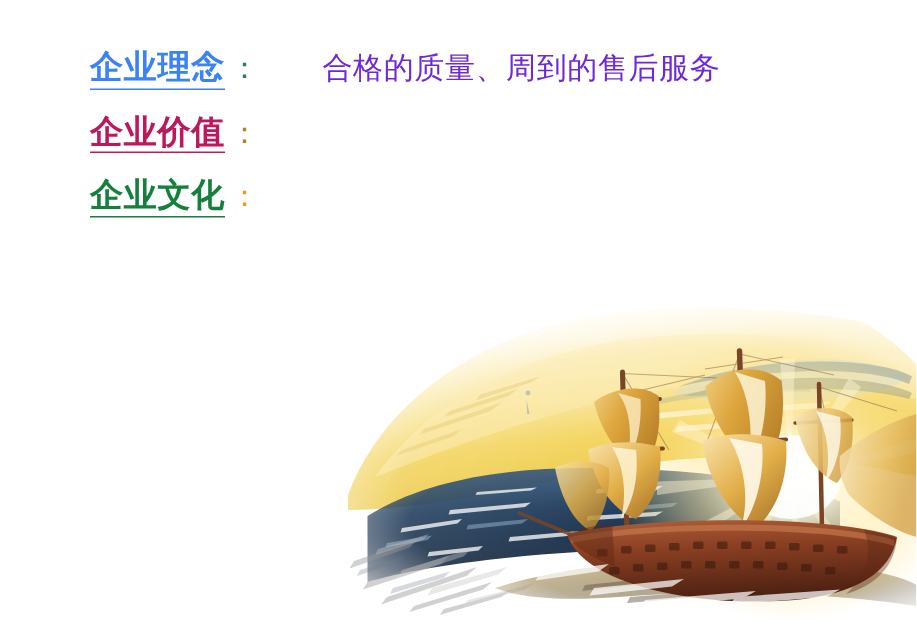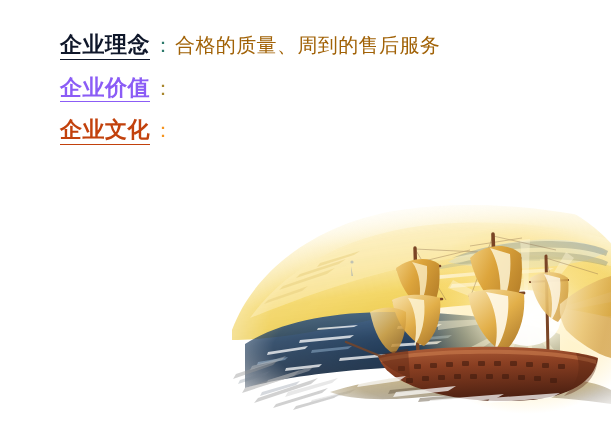--- a/index.html
+++ b/index.html
@@ -39,23 +39,24 @@
   }
   .slogan-colon {
     font-size: 20px;
     font-weight: 400;
     padding: 0 2px 0 3px;
     line-height: 1.12;
   }
   .slogan-body {
     font-size: 20px;
     font-weight: 400;
-    color: #a16207;
+    color: #6d28d9;
     letter-spacing: 0.4px;
     line-height: 1.12;
+    margin-left: 40px;
   }
 
   
   #illustration {
     position: absolute;
     left: 0;
     top: 0;
     width: 611px;
     height: 423px;
     z-index: 10;
@@ -352,30 +353,30 @@
     <g fill="#9aa8b5" opacity="0.6">
       <circle cx="352" cy="262" r="1.6"></circle>
       <path d="M351,266 l2,10 l-1.6,0 z"></path>
     </g>
 
   </svg>
 
   <div id="slogan-block">
 
     <div class="slogan-line">
-      <span class="slogan-label" style="color:#0f172a">企业理念</span>
+      <span class="slogan-label" style="color:#3b82f6">企业理念</span>
       <span class="slogan-colon" style="color:#2d7a6b">：</span>
       <span class="slogan-body">合格的质量、周到的售后服务</span>
     </div>
 
     <div class="slogan-line">
-      <span class="slogan-label" style="color:#8b5cf6">企业价值</span>
+      <span class="slogan-label" style="color:#be185d">企业价值</span>
       <span class="slogan-colon" style="color:#a8862c">：</span>
     </div>
 
     <div class="slogan-line">
-      <span class="slogan-label" style="color:#c2410c">企业文化</span>
+      <span class="slogan-label" style="color:#15803d">企业文化</span>
       <span class="slogan-colon" style="color:#f5941f">：</span>
     </div>
 
   </div>
 
 </div>
 
 </body></html>

